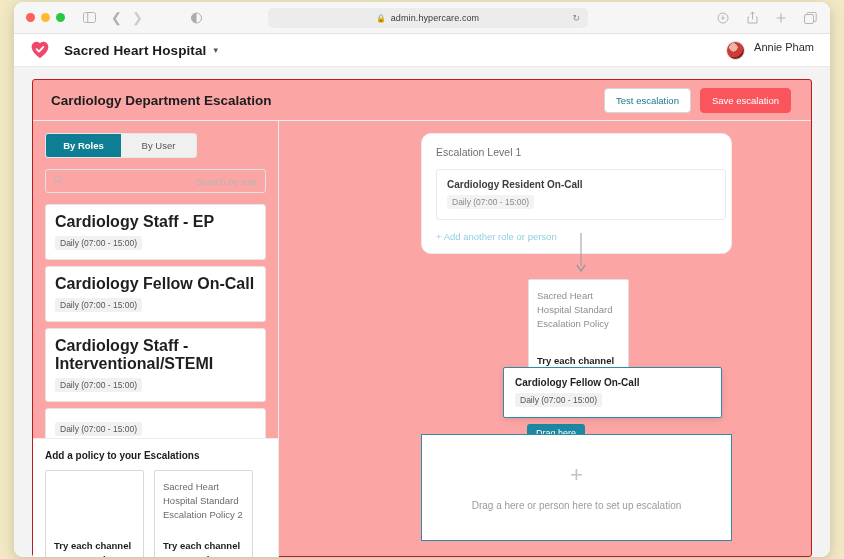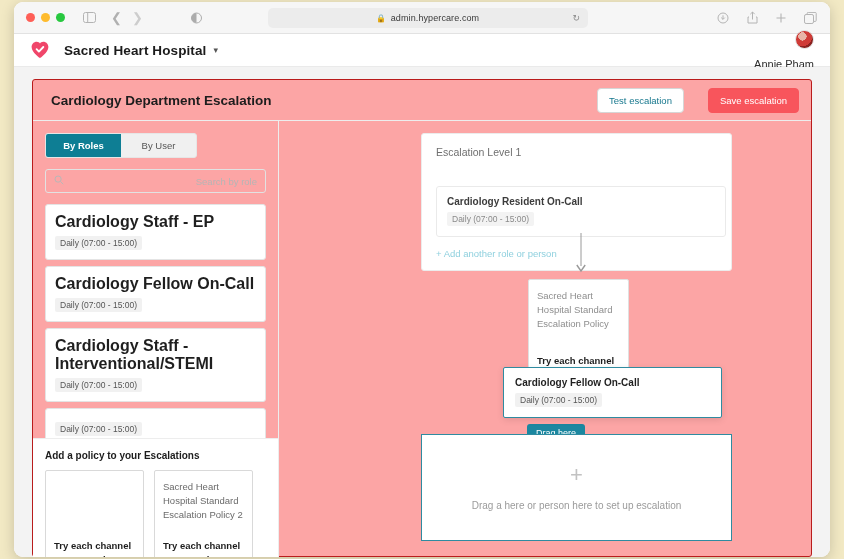--- a/index.html
+++ b/index.html
@@ -80,21 +80,21 @@
   }
   .logo-heart { width: 20px; height: 20px; position: relative; }
   .org-name {
     margin-left: 14px;
     font-size: 13.5px; font-weight: bold; color: #1b1b1b;
     letter-spacing: .1px;
   }
   .org-caret { margin-left: 7px; font-size: 9px; color: #555; }
   .user-area {
     position: absolute; right: 16px;
-    display: flex; align-items: flex-end; gap: 9px; flex-direction: column;
+    display: flex; align-items: flex-start; gap: 9px;
   }
   .avatar {
     width: 19px; height: 19px; border-radius: 50%;
     background: radial-gradient(circle at 38% 32%, #e8b5a8 0 26%, #cf3b37 27% 62%, #8c2220 63% 100%);
     border: 1px solid #e0e0e0;
   }
   .user-name { font-size: 11px; color: #2c2c2c; }
 
   
   .page-body {
@@ -111,21 +111,21 @@
     position: relative;
   }
   .page-title-row {
     height: 41px;
     border-bottom: 1px solid #ededed;
     display: flex; align-items: center;
     padding: 0 18px;
     position: relative;
   }
   .page-title { font-size: 13.5px; font-weight: bold; color: #1d1d1d; }
-  .actions { position: absolute; right: 12px; display: flex; gap: 24px; }
+  .actions { position: absolute; right: 20px; display: flex; gap: 9px; }
   .btn {
     font-size: 9.5px;
     border-radius: 4px;
     padding: 6px 11px;
     cursor: pointer;
     white-space: nowrap;
   }
   .btn-test {
     background: #fff; color: #17788e; border: 1px solid #d6d6d6;
   }
@@ -219,27 +219,27 @@
   }
 
   
   .canvas { flex: 1; position: relative; }
 
   .level-box {
     position: absolute;
     left: 142px; top: 12px;
     width: 311px;
     border: 1px solid #ececec;
-    border-radius: 3px;
+    border-radius: 10px;
     background: #fff;
     padding: 12px 5px 11px 14px;
   }
   .level-title { font-size: 10.5px; color: #6f6f6f; }
   .level-member {
-    margin-top: 28px;
+    margin-top: 11px;
     border: 1px solid #eaeaea;
     border-radius: 3px;
     padding: 9px 10px 10px 10px;
   }
   .member-name { font-size: 10px; font-weight: bold; color: #3c3c3c; }
   .member-sched {
     display: inline-block;
     margin-top: 5px;
     font-size: 8.5px; color: #8a8a8a;
     background: #f3f3f3;

